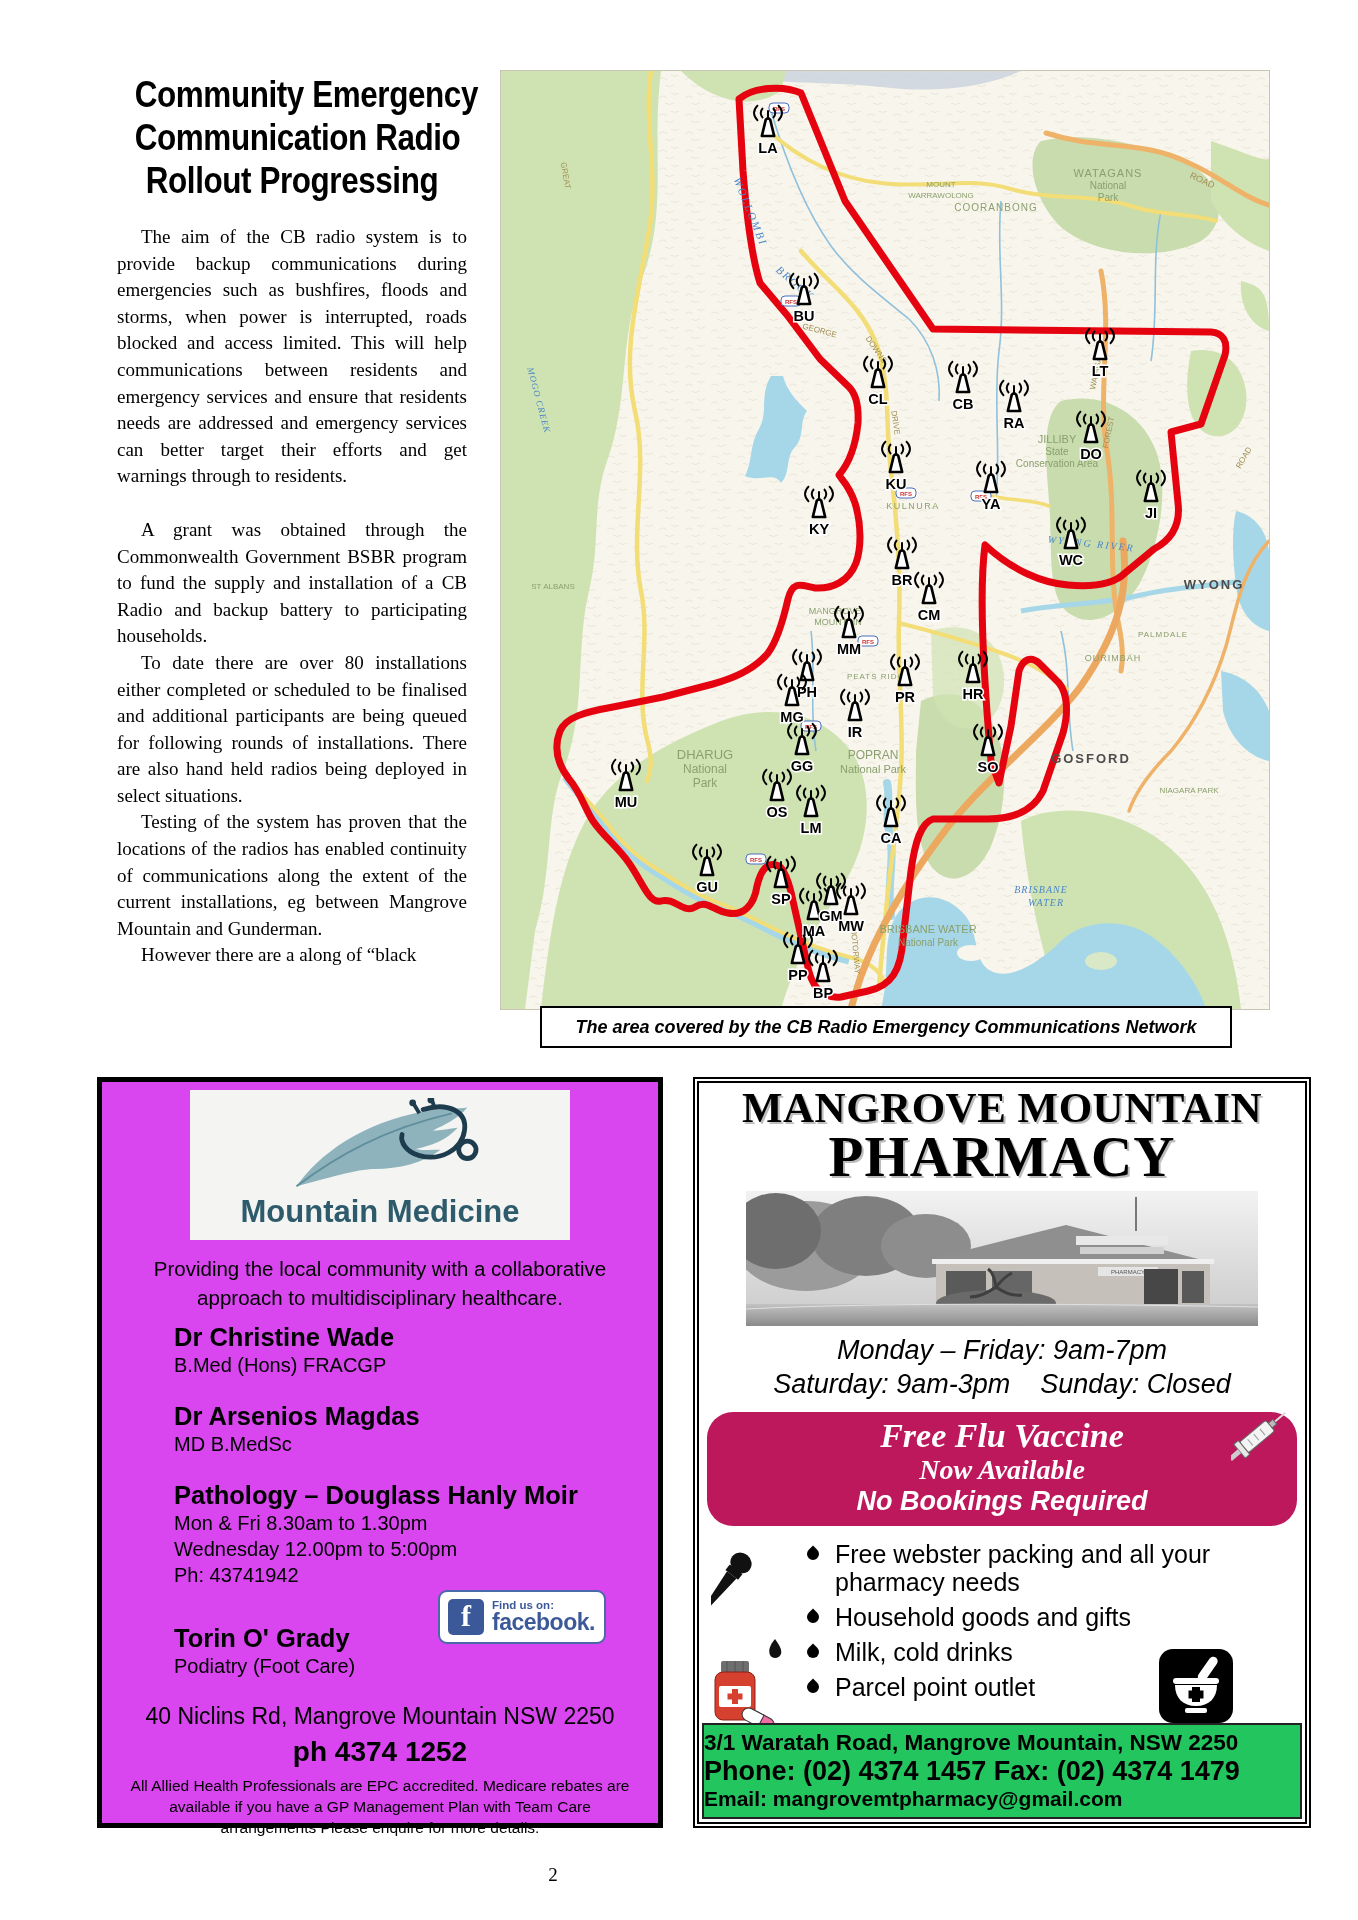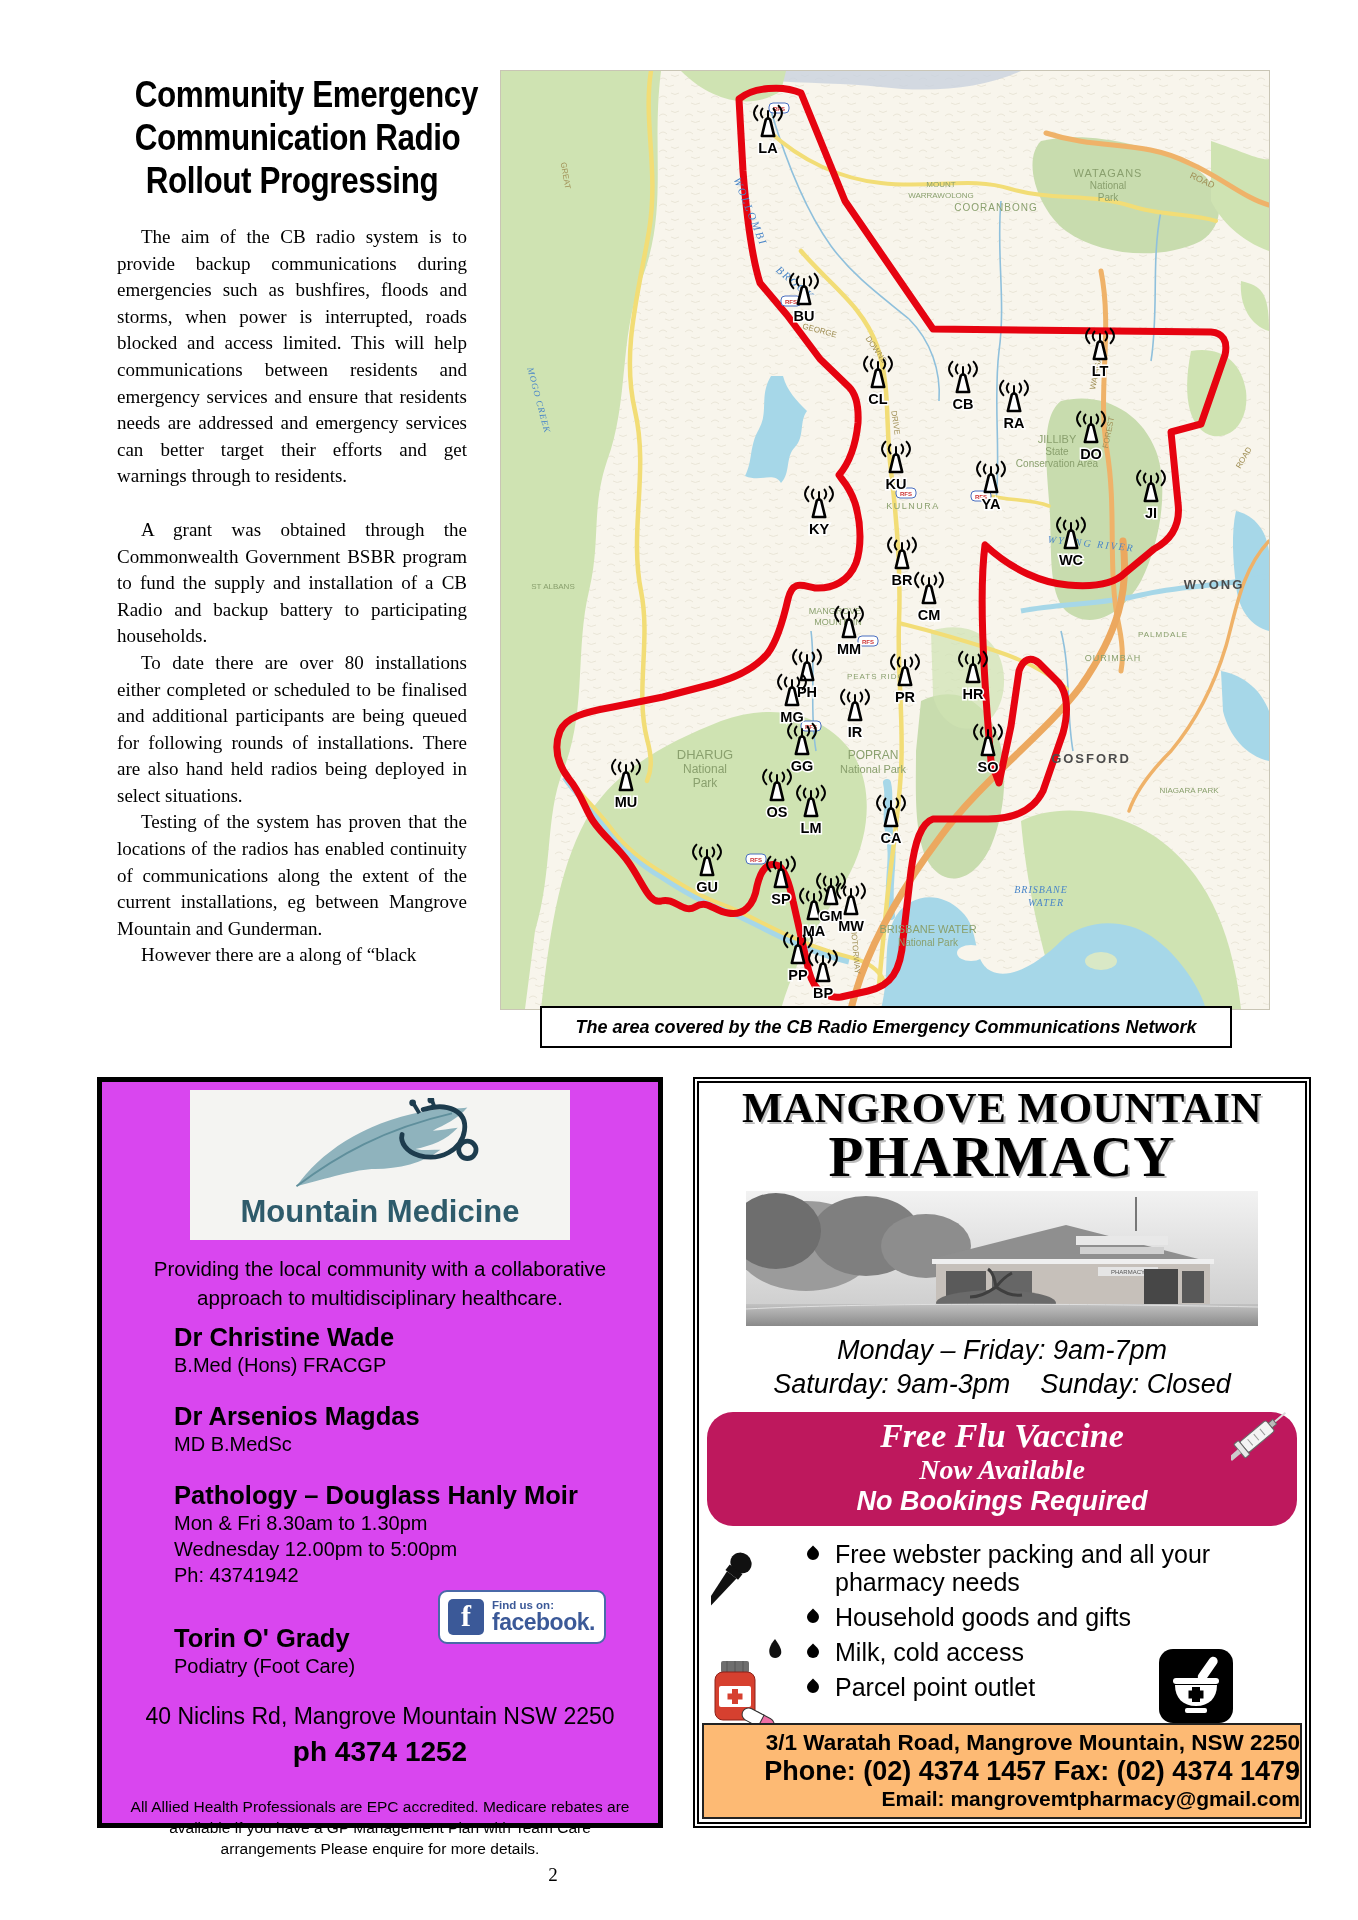--- a/index.html
+++ b/index.html
@@ -42,21 +42,21 @@
   .mm-entry{margin-bottom:24px;}
   .mm-entry:nth-child(3){margin-bottom:36px;}
   .fb-badge{position:absolute;right:52px;top:508px;width:168px;height:54px;border:2px solid #4a69a8;
      border-radius:9px;background:#fff;display:flex;align-items:center;padding:4px 8px;gap:8px;box-sizing:border-box;}
   .fb-f{width:36px;height:36px;background:#3b5998;border-radius:5px;color:#fff;
      font-family:"Liberation Serif",serif;font-weight:700;font-size:30px;line-height:34px;text-align:center;}
   .fb-find{font-size:11.5px;font-weight:700;color:#3b5998;line-height:1;}
   .fb-brand{font-size:23px;font-weight:700;color:#3b5998;letter-spacing:-.5px;line-height:1;}
   .mm-address{text-align:center;font-size:23px;margin-top:18px;}
   .mm-phone{text-align:center;font-size:28px;font-weight:700;margin-top:6px;}
-  .mm-fine{margin:29px auto 0;width:505px;text-align:center;font-size:15.5px;line-height:1.35;}
+  .mm-fine{margin:8px auto 0;width:505px;text-align:center;font-size:15.5px;line-height:1.35;}
 
   
   .ph-ad{position:absolute;left:693px;top:1077px;width:618px;height:751px;border:6px double #000;
      box-sizing:border-box;font-family:"Liberation Sans",sans-serif;background:#fff;}
   .ph-t1{text-align:center;font-family:"Liberation Serif",serif;font-weight:700;font-size:43px;
      margin-top:2px;letter-spacing:.5px;text-shadow:2px 2px 0 #bdbdbd;line-height:1.05;}
   .ph-t2{text-align:center;font-family:"Liberation Serif",serif;font-weight:700;font-size:57px;
      letter-spacing:1px;text-shadow:2px 2px 0 #bdbdbd;line-height:1.0;margin-top:-2px;}
   .ph-photo{display:block;margin:6px auto 0;width:512px;height:135px;}
   .ph-hours{text-align:center;font-style:italic;font-size:27px;line-height:1.25;margin-top:8px;font-weight:500;}
@@ -66,22 +66,22 @@
   .fb2{font-family:"Liberation Serif",serif;font-style:italic;font-weight:700;font-size:28px;line-height:1.15;}
   .fb3{font-style:italic;font-weight:600;font-size:27px;line-height:1.15;}
   .syringe{position:absolute;right:-4px;top:-14px;}
   .ph-bullets{position:relative;margin:14px 80px 0 108px;font-size:25px;line-height:1.12;}
   .bullet-row{display:flex;margin-bottom:7px;}
   .drop{flex:none;width:12px;height:12px;background:#000;border-radius:0 55% 55% 55%;
      transform:rotate(45deg);margin:8px 16px 0 0;}
   .icon-dropper{position:absolute;left:12px;top:468px;}
   .icon-bottle{position:absolute;left:6px;top:572px;}
   .icon-mortar{position:absolute;left:460px;top:566px;}
-  .ph-footer{position:absolute;left:3px;right:3px;bottom:3px;height:96px;background:#fdba74;
-     border:2px solid #222;box-sizing:border-box;text-align:right;}
+  .ph-footer{position:absolute;left:3px;right:3px;bottom:3px;height:96px;background:#22c55e;
+     border:2px solid #222;box-sizing:border-box;text-align:left;}
   .pf1{font-size:22.5px;font-weight:700;margin-top:5px;}
   .pf2{font-size:27px;font-weight:700;}
   .pf3{font-size:21px;font-weight:700;}
 
   .page-num{position:absolute;left:540px;top:1864px;width:26px;text-align:center;font-size:19px;}
 </style>
 </head>
 <body>
 
 <div class="article-title" id="title-box">
@@ -486,21 +486,21 @@
       <div class="bullet-row">
         <span class="drop"></span>
         <span>Free webster packing and all your pharmacy needs</span>
       </div>
       <div class="bullet-row">
         <span class="drop"></span>
         <span>Household goods and gifts</span>
       </div>
       <div class="bullet-row">
         <span class="drop"></span>
-        <span>Milk, cold access</span>
+        <span>Milk, cold drinks</span>
       </div>
       <div class="bullet-row">
         <span class="drop"></span>
         <span>Parcel point outlet</span>
       </div>
     </div>
   <svg class="icon-dropper" width="80" height="110" viewBox="0 0 80 110">
     <g transform="translate(30,12) rotate(38)">
       <ellipse cx="0" cy="0" rx="11" ry="10" fill="#111"></ellipse>
       <rect x="-8" y="8" width="16" height="7" fill="#111"></rect>

